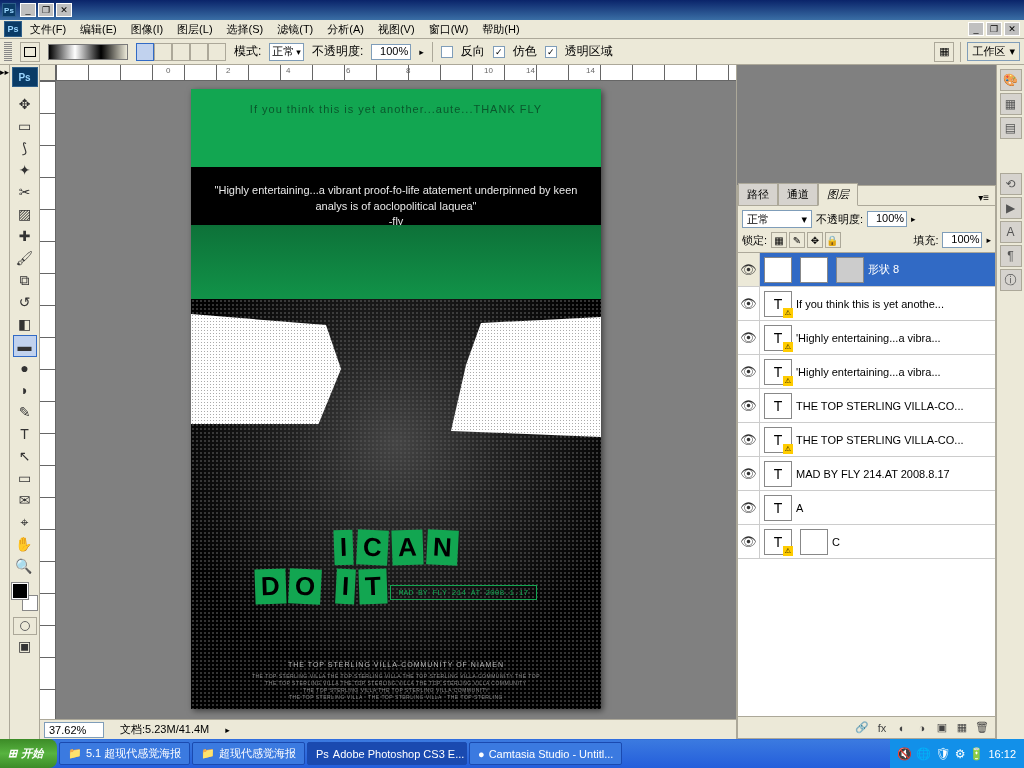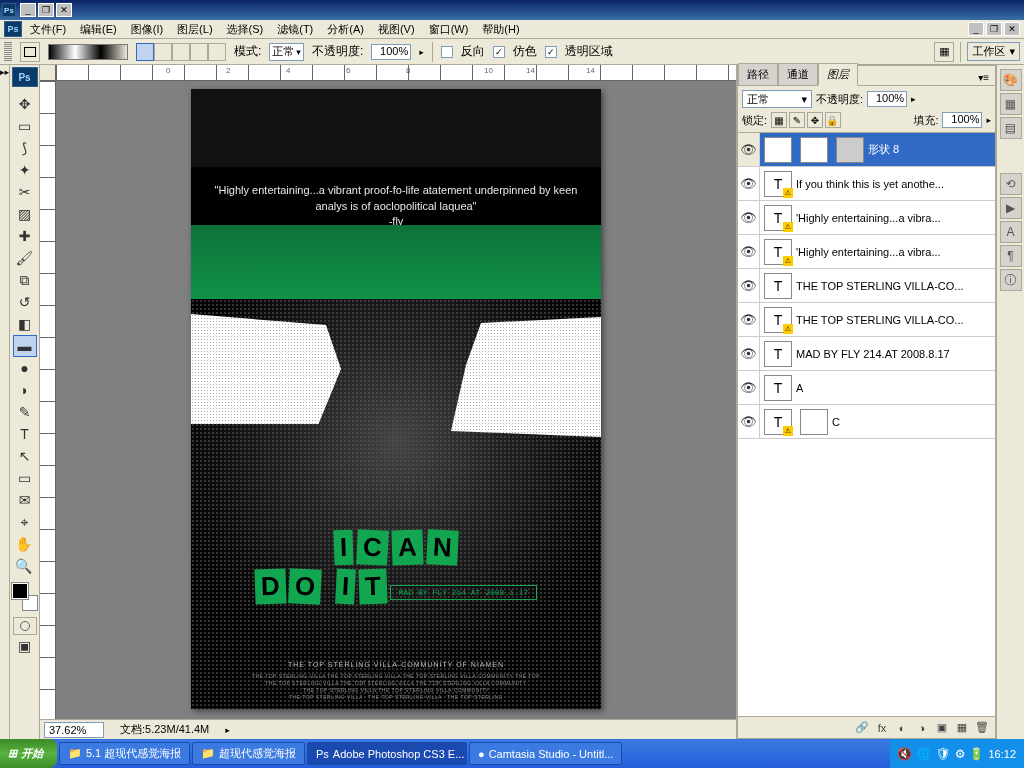--- a/index.html
+++ b/index.html
@@ -62,21 +62,21 @@
 .white-tear1::before{content:"";position:absolute;inset:0;background-image:radial-gradient(#aaa 1px,transparent 1px);background-size:3px 3px;}
 .white-tear2 { position:absolute; top:228px; right:0; width:150px; height:120px; background:#fff; clip-path: polygon(20% 5%, 100% 0, 100% 100%, 0 95%, 10% 40%); }
 .white-tear2::before{content:"";position:absolute;inset:0;background-image:radial-gradient(#aaa 1px,transparent 1px);background-size:3px 3px;}
 .title-block { position:absolute; bottom:105px; left:0; right:0; text-align:center; }
 .title-letters { display:inline-flex; gap:4px; flex-wrap:wrap; justify-content:center; }
 .tl { background:#12a651; color:#000; font-weight:bold; font-size:26px; padding:2px 6px; font-family:Impact,sans-serif; transform:rotate(-2deg); }
 .tl:nth-child(even){transform:rotate(3deg);}
 .subtitle { color:#12a651; font-size:8px; margin-top:8px; font-family:"Courier New"; border:1px solid #12a651; display:inline-block; padding:2px 8px; }
 .credits { position:absolute; bottom:8px; left:10px; right:10px; color:#888; font-size:5px; text-align:center; line-height:1.4; letter-spacing:0.5px; }
 .credits .hdr { color:#bbb; font-size:7px; margin-bottom:3px; letter-spacing:1px; }
-.panels { width:260px; background:#ece9d8; border-left:1px solid #aca899; display:flex; flex-direction:row; }
+.panels { width:260px; background:#ece9d8; border-left:1px solid #aca899; display:flex; flex-direction:column; }
 .panel-gap { height:120px; background:#808080; }
 .layers-panel { flex:1; display:flex; flex-direction:column; background:#ece9d8; border:1px solid #aca899; }
 .panel-tabs { height:20px; display:flex; background:#ece9d8; border-bottom:1px solid #aca899; align-items:flex-end; }
 .panel-tab { padding:3px 8px; background:#d6d3ce; border:1px solid #aca899; border-bottom:none; font-size:11px; }
 .panel-tab.active { background:#ece9d8; border-bottom:1px solid #ece9d8; margin-bottom:-1px;font-style:italic; }
 .panel-menu { margin-left:auto; padding:2px 6px; font-size:10px; }
 .panel-opts { padding:4px; display:flex; flex-direction:column; gap:4px; border-bottom:1px solid #aca899; }
 .panel-row { display:flex; align-items:center; gap:4px; }
 .blend-sel { width:70px; height:18px; border:1px solid #7f9db9; background:#fff; display:flex;align-items:center;justify-content:space-between;padding:0 4px; }
 .lock-icons { display:flex; gap:2px; }
@@ -225,20 +225,23 @@
         <span class="num" style="left:350px">8</span>
         <span class="num" style="left:428px">10</span>
         <span class="num" style="left:470px">14</span>
         <span class="num" style="left:530px">14</span>
       </div>
     </div>
     <div class="canvas-inner">
       <div class="ruler-v"></div>
       <div class="canvas-bg">
         <div class="artboard">
+          <div class="green-top">
+              <div class="t1"><span>If you think this is yet another...aute...THANK FLY</span></div>
+            </div>
           <div class="black1">
               <div class="quote"><span>"Highly entertaining...a vibrant proof-fo-life atatement underpinned by keen analys is of aoclopolitical laquea"</span><br><span>-fly</span></div>
             </div>
           <div class="green-mid"></div>
           <div class="halftone"></div>
           <div class="white-tear1"></div>
           <div class="white-tear2"></div>
           <div class="title-block">
             <div class="title-letters">
               <span class="tl">I</span>

